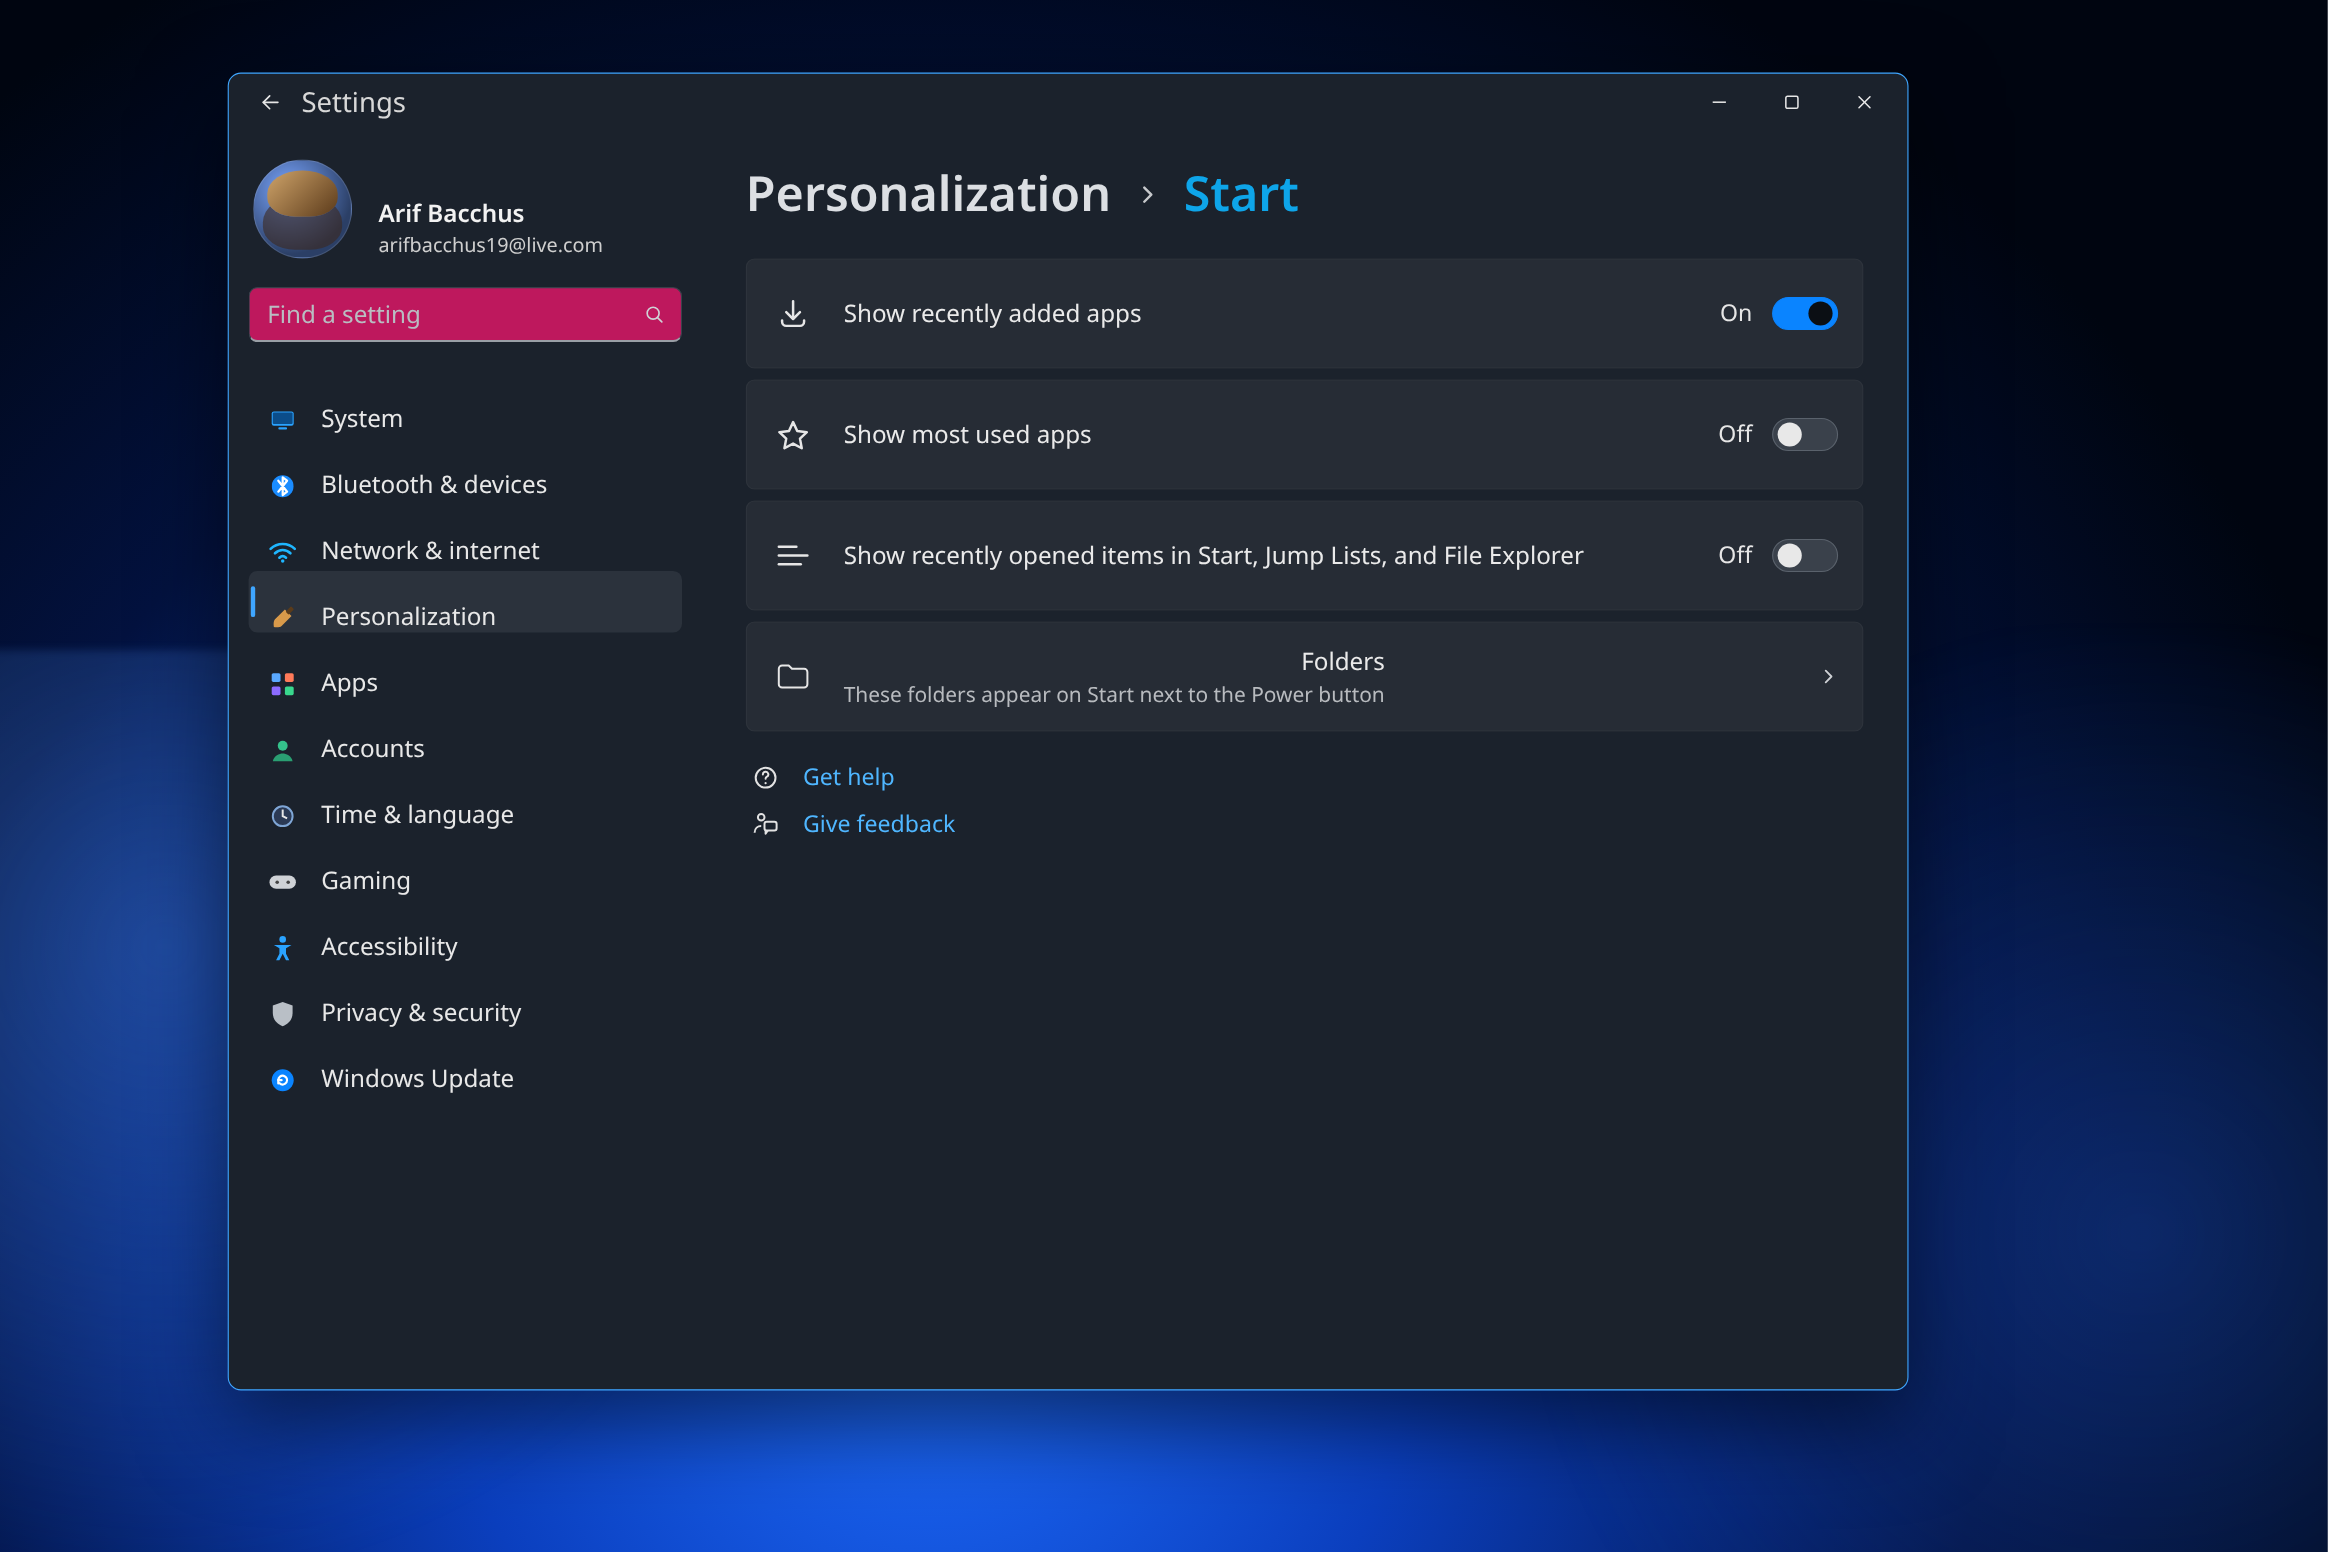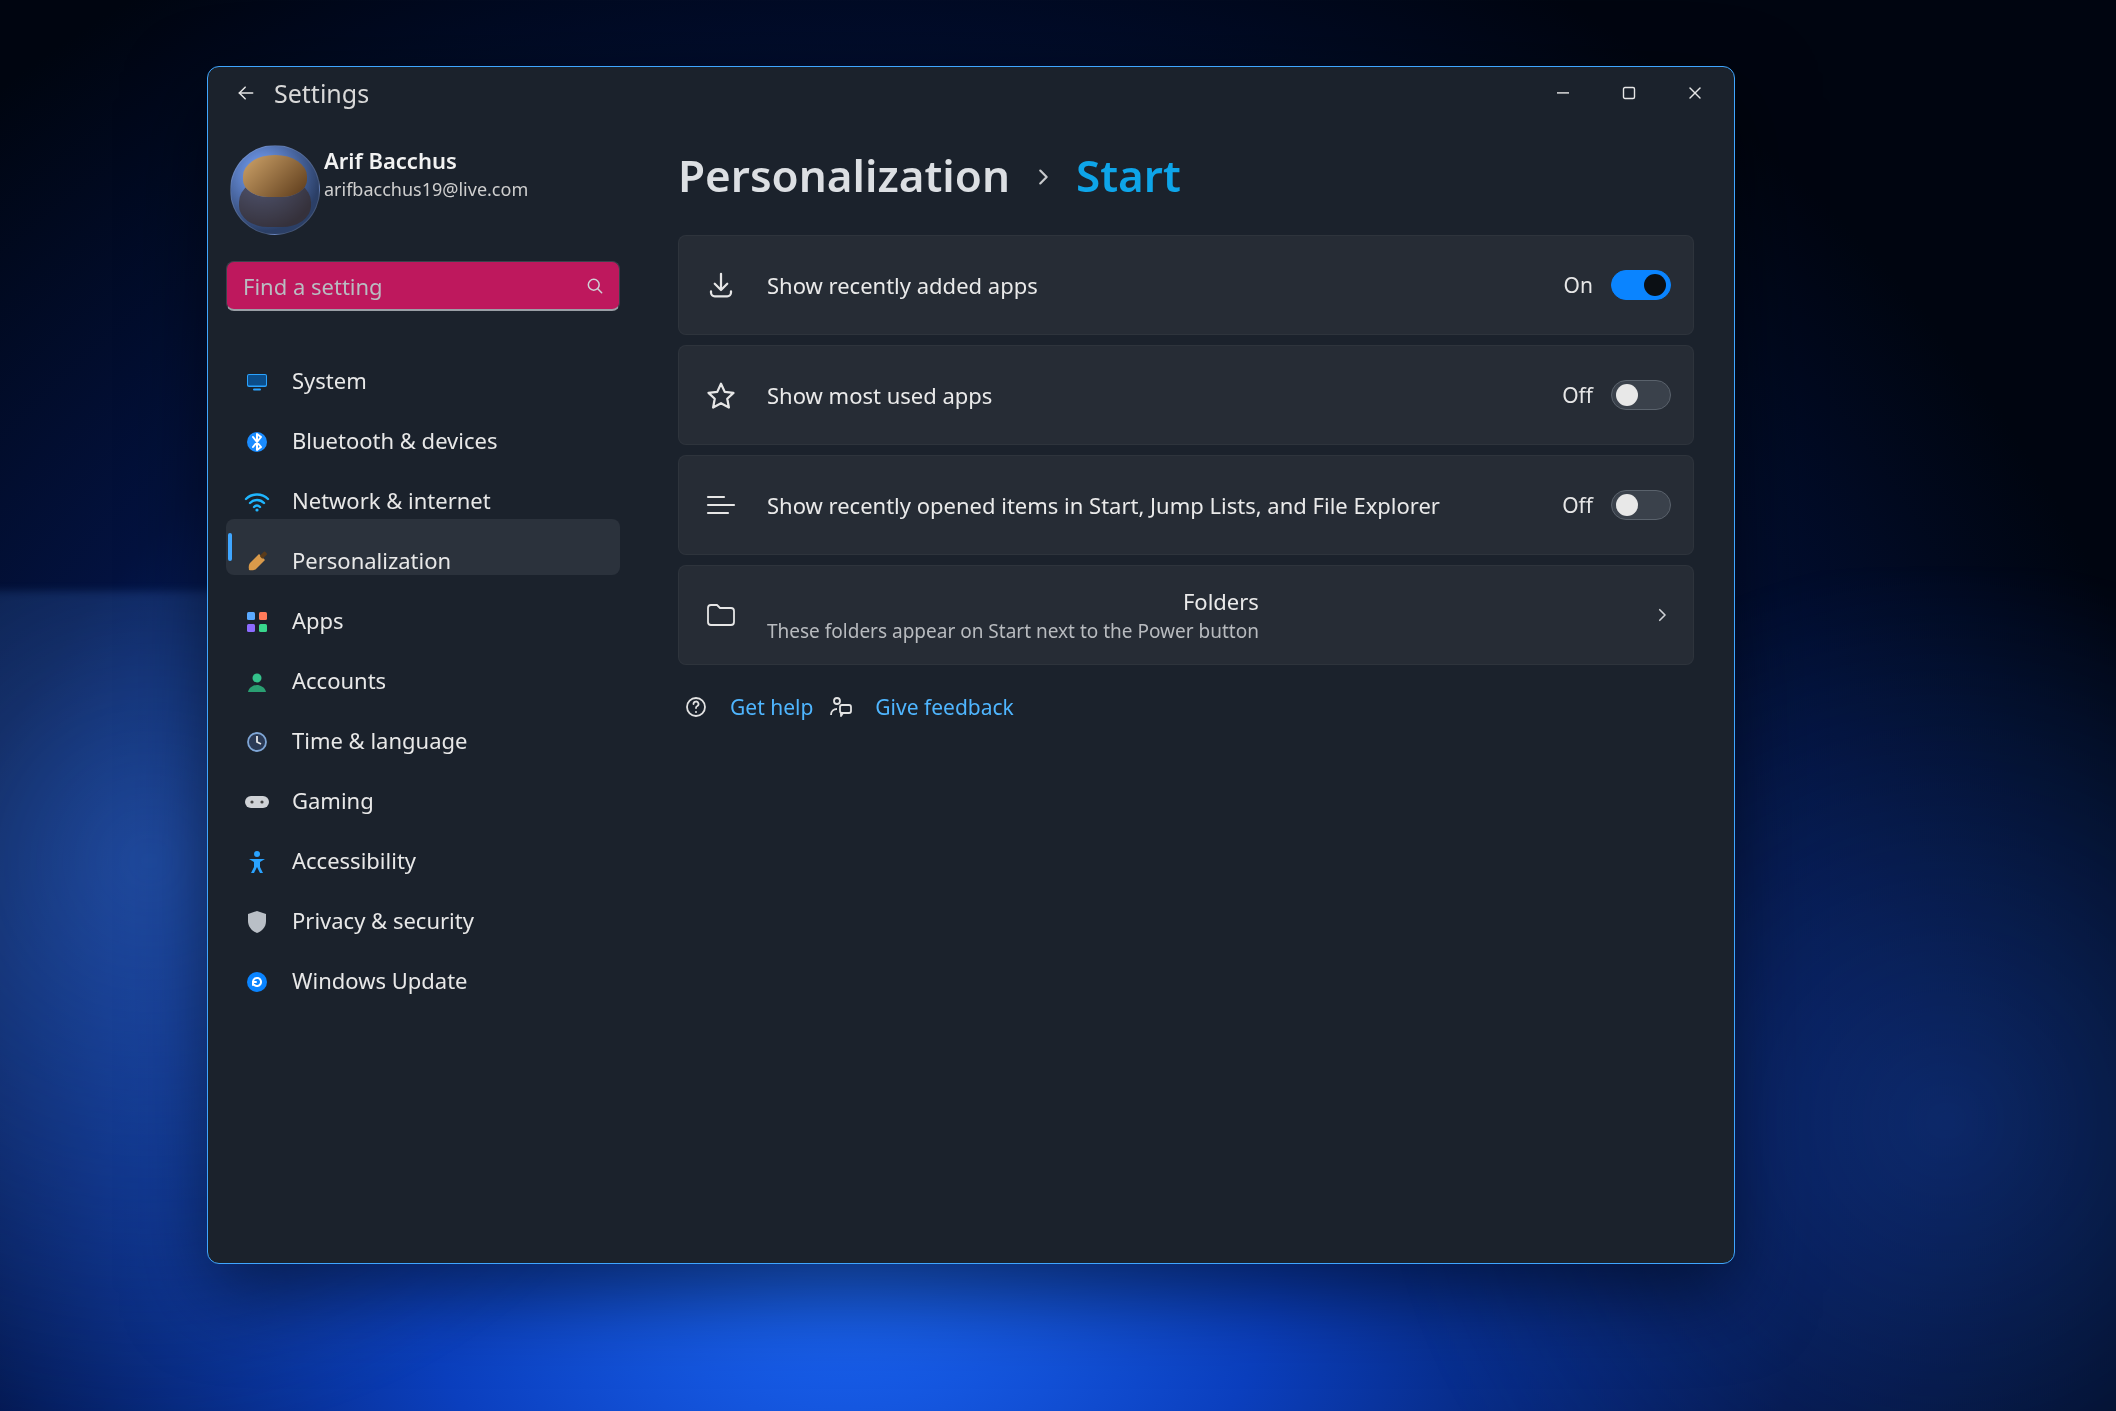--- a/index.html
+++ b/index.html
@@ -51,21 +51,21 @@
     cursor:pointer;
   }
 
   .body { display:flex; height: calc(100% - 52px); }
 
   
   .sidebar {
     width: 430px; padding: 20px 18px 0 18px;
     display:flex; flex-direction:column;
   }
-  .profile { display:flex; align-items:flex-start; gap:4px; padding: 6px 4px 26px 4px; }
+  .profile { display:flex; align-items:flex-end; gap:24px; padding: 6px 4px 26px 4px; }
   .avatar {
     width: 90px; height:90px; border-radius:50%;
     background: radial-gradient(circle at 35% 30%, #7aa6ff, #2b3f66 70%);
     border:1px solid rgba(255,255,255,.12);
     flex:0 0 auto;
     position:relative; overflow:hidden;
   }
   .avatar::after{
     content:""; position:absolute; inset:10% 14% 42% 14%;
     background: linear-gradient(135deg,#cfa46a,#5b3a1a);
@@ -134,21 +134,21 @@
     width:60px; height:30px; border-radius:15px; background:#3a414b;
     border:1px solid #5a626c; position:relative; cursor:pointer;
   }
   .toggle .knob {
     position:absolute; top:3px; left:4px; width:22px; height:22px; border-radius:50%;
     background:#e8e8e8;
   }
   .toggle.on { background:#0a84ff; border-color:#0a84ff; }
   .toggle.on .knob { left:auto; right:4px; background:#0b0f14; }
 
-  .help-links { margin-top: 28px; display:flex; gap:14px; padding-left:4px; }
+  .help-links { margin-top: 28px; display:flex; flex-direction:column; gap:14px; padding-left:4px; }
   .help-link { display:flex; align-items:center; gap:20px; font-size:21px; color:#4fb6ff; cursor:pointer; }
   .help-link .hicon { width:28px; height:28px; color:#e2e2e2; display:flex; align-items:center; justify-content:center; }
 
   svg { display:block; }
 </style>
 </head>
 <body>
 
 <div class="bg-swirl"></div>
 <div class="bg-swirl2"></div>

